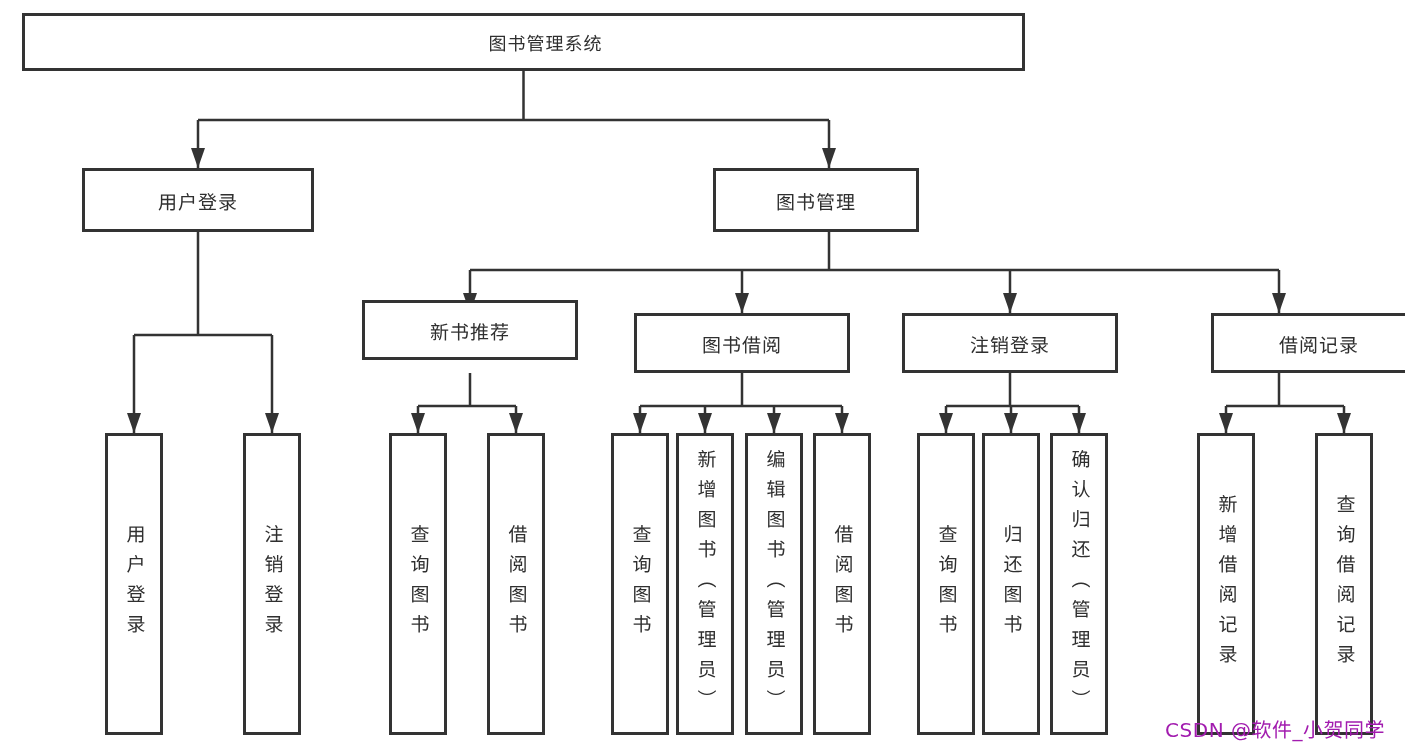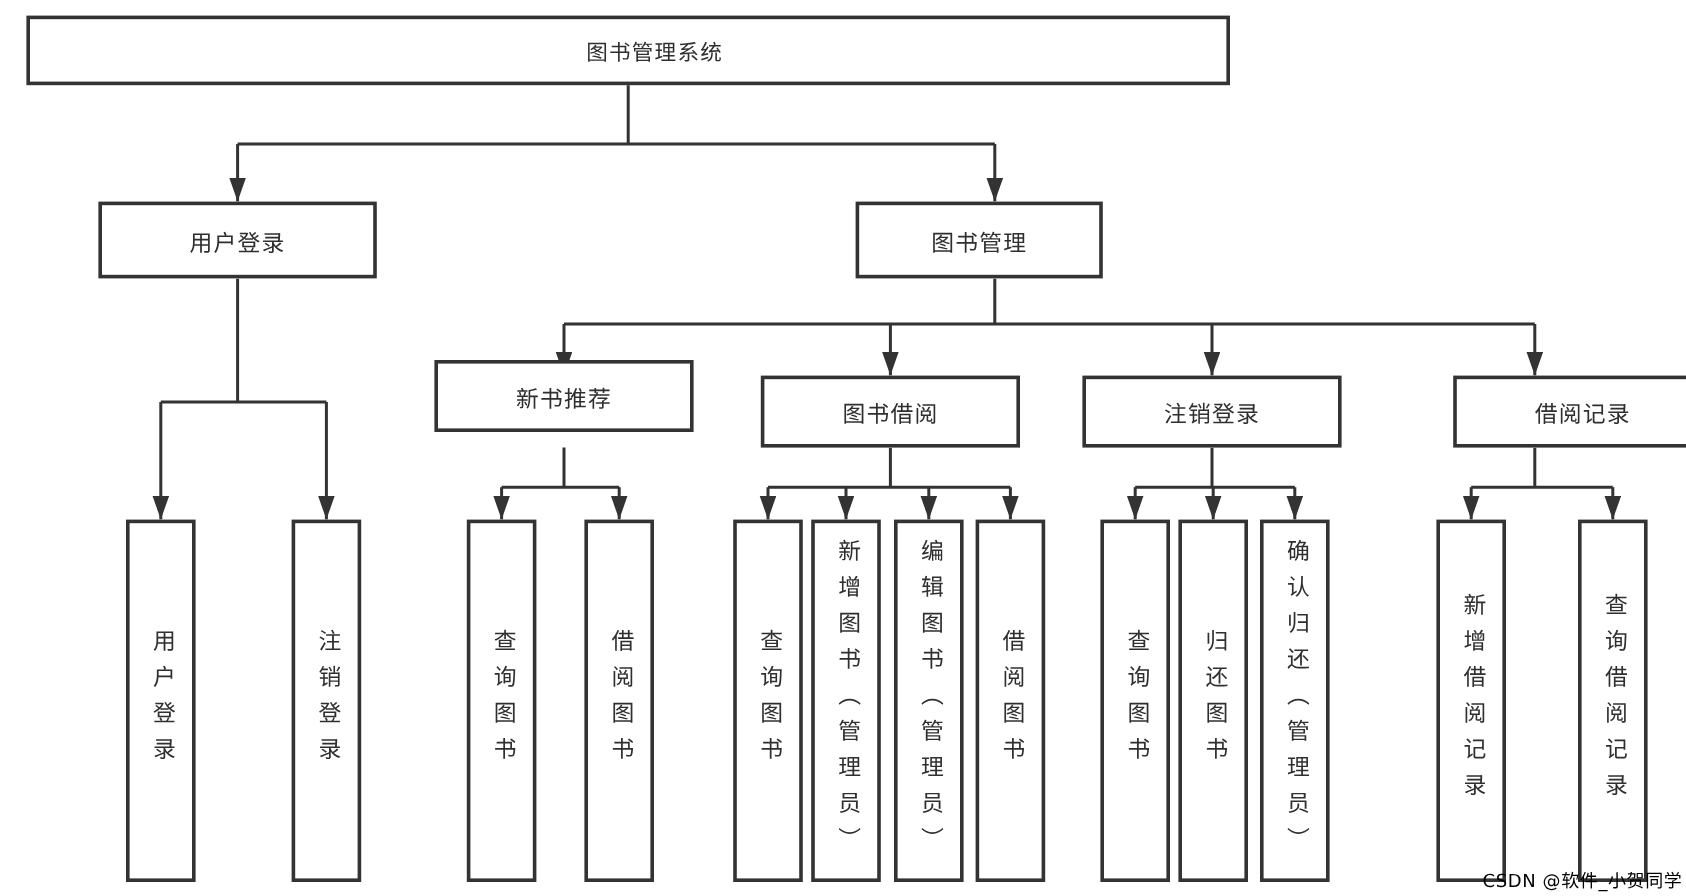--- a/index.html
+++ b/index.html
@@ -50,24 +50,24 @@
     writing-mode: vertical-rl;
     text-orientation: mixed;
     font-size: 19px;
     letter-spacing: 11px;
     line-height: 1;
     color: #2f2f2f;
     white-space: nowrap;
   }
   .watermark {
     position: absolute;
-    right: 3px;
+    right: 20px;
     bottom: 4px;
-    font-size: 15px;
-    color: #000000;
+    font-size: 20px;
+    color: #a21caf;
     letter-spacing: 0.5px;
     z-index: 5;
     white-space: nowrap;
   }
 </style>
 </head>
 <body>
 
 <div class="canvas">
 

